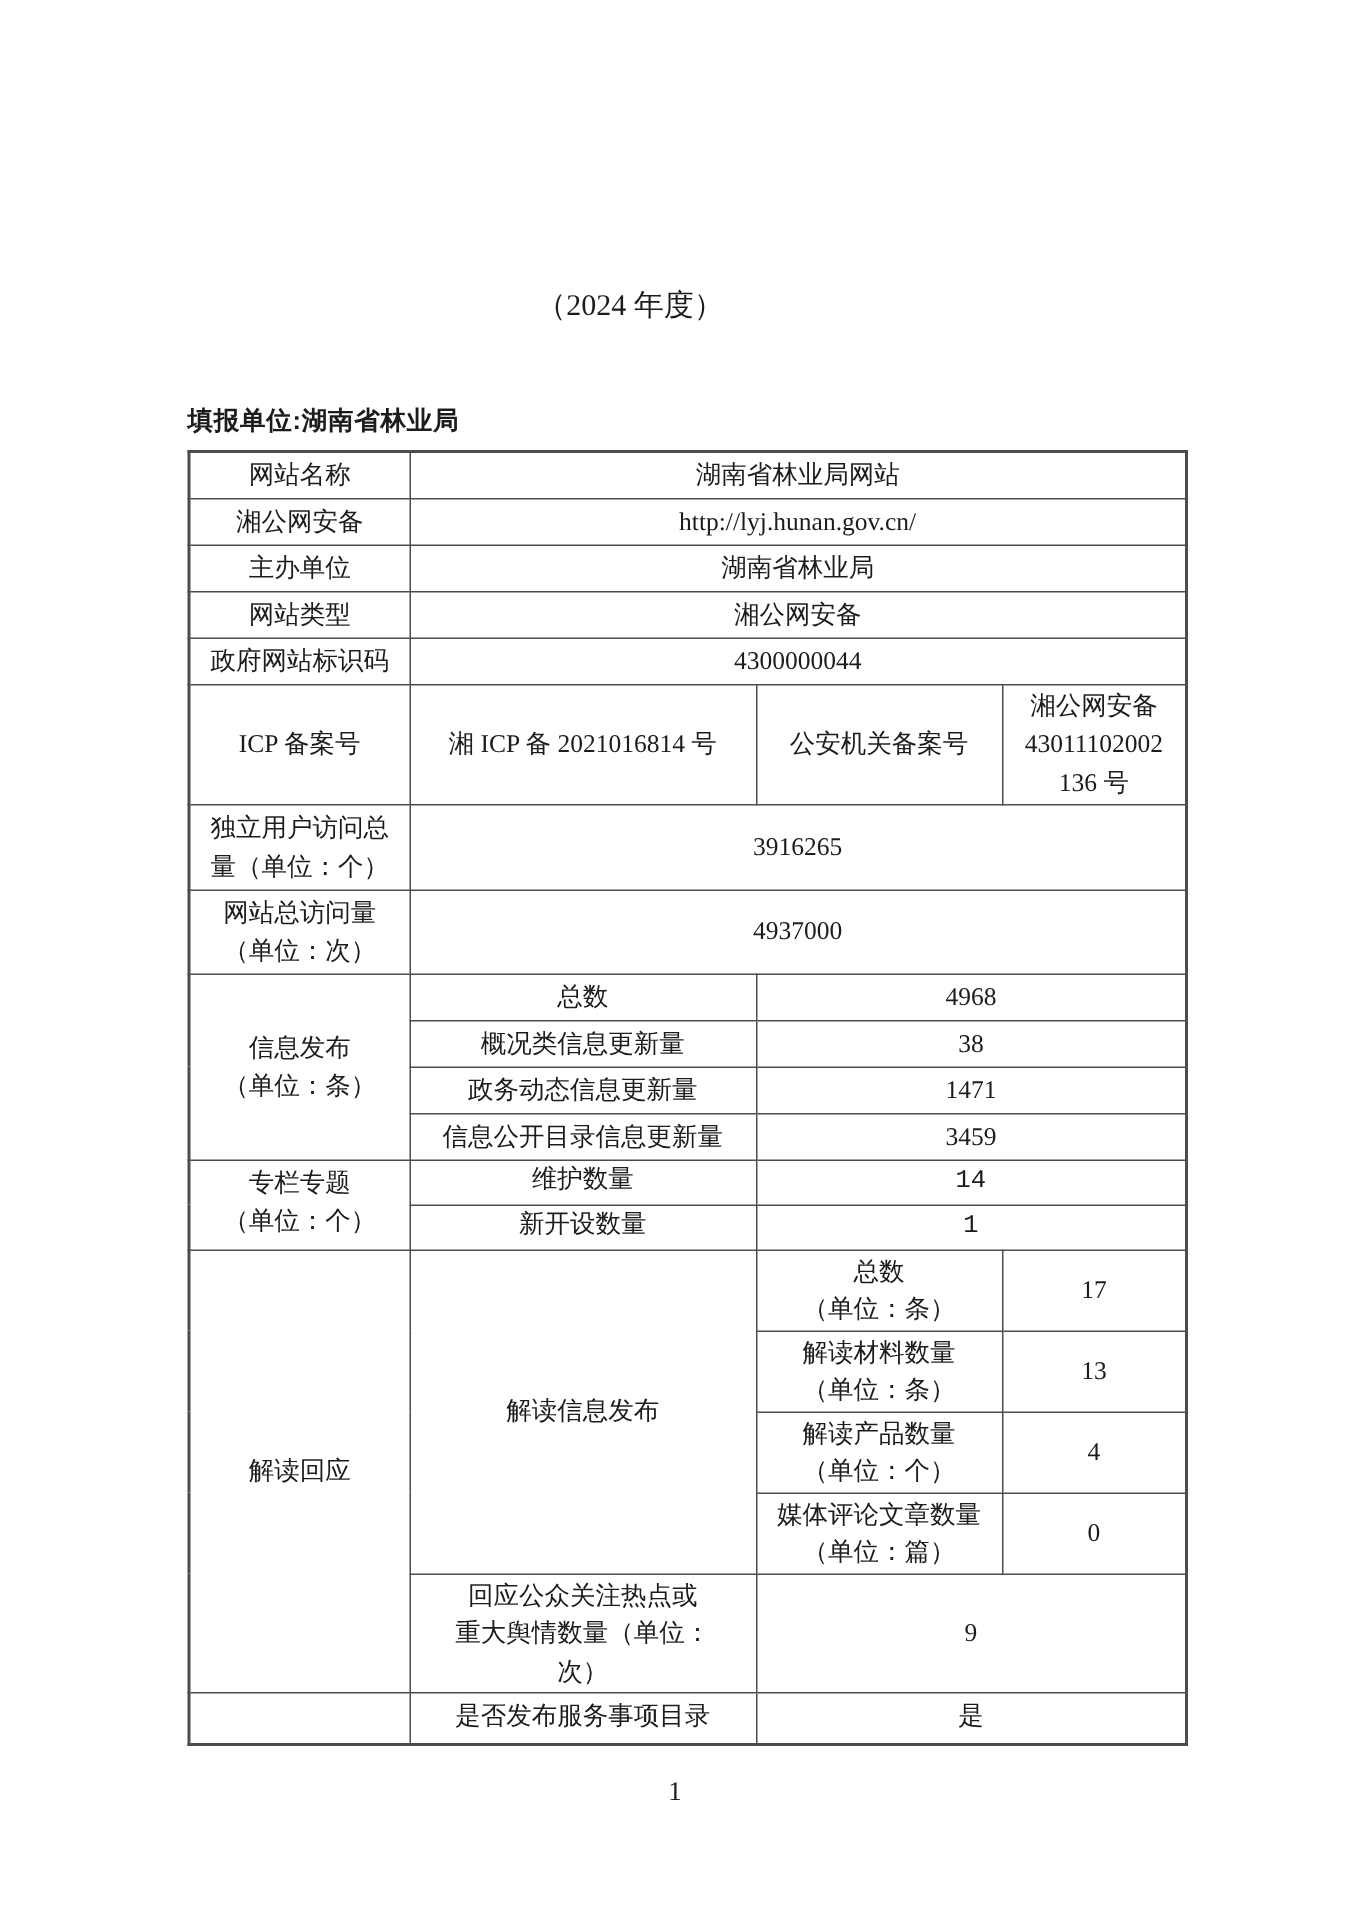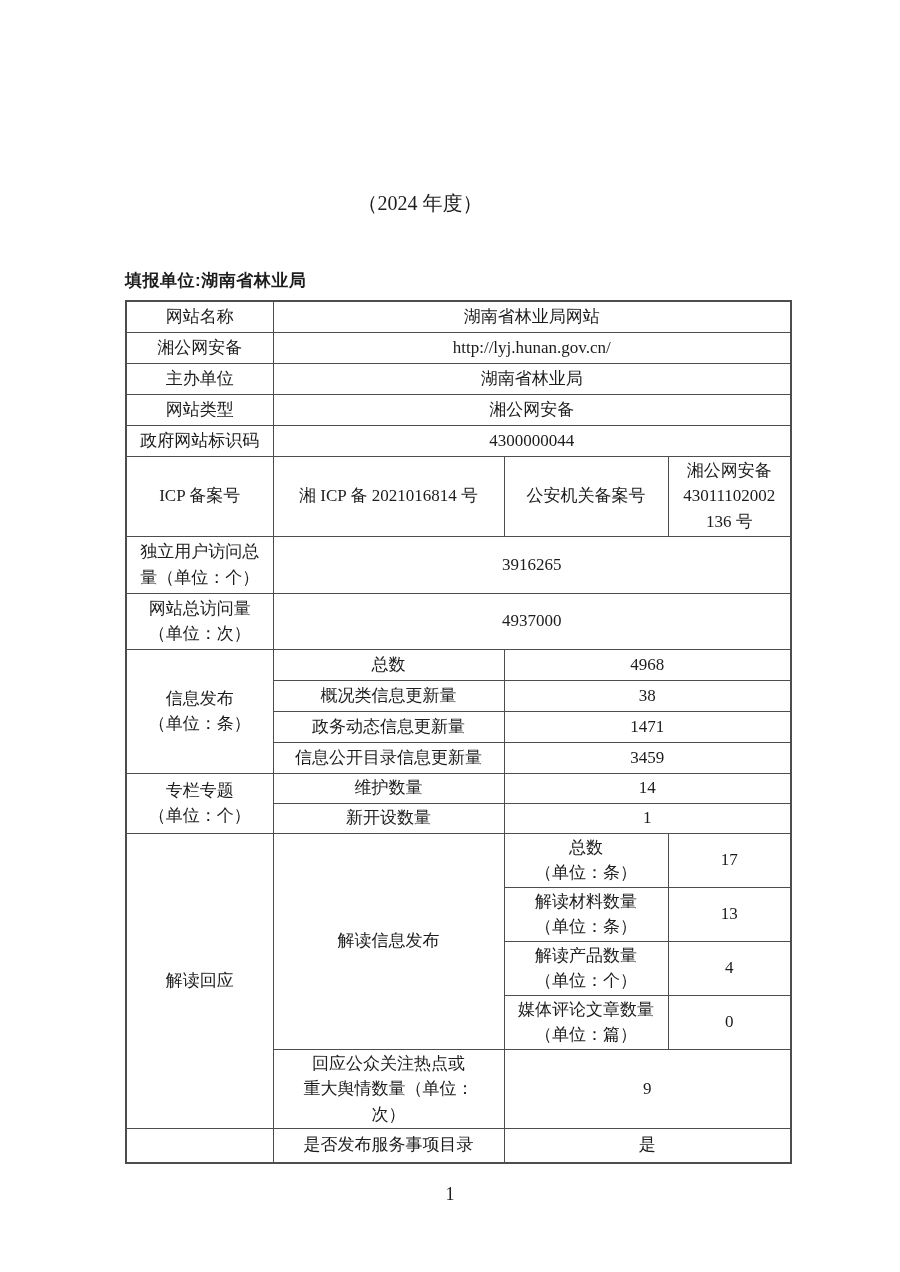--- a/index.html
+++ b/index.html
@@ -12,21 +12,21 @@
         font-size:20px;}
   .reporting-unit{position:absolute;top:269px;left:125px;font-size:17px;font-weight:bold;
         font-family:"Liberation Sans","DejaVu Sans",sans-serif;letter-spacing:0.5px;text-align:center;}
   table.report{position:absolute;left:125px;top:300px;width:665px;
         border-collapse:collapse;table-layout:fixed;
         border:2px solid #4d4d4d;}
   td{border:1px solid #4d4d4d;font-size:17px;text-align:center;vertical-align:middle;
         padding:1px 4px;line-height:1.5;overflow:hidden;margin-top:32px;}
   .prewrap{white-space:pre-line;}
   tr.h31{height:31px;} tr.h80{height:80px;} tr.h57{height:57px;padding-left:28px;} tr.h56{height:56px;}
-  tr.h30{height:30px;} tr.h52{height:52px;} tr.h76{height:76px;padding-left:34px;} tr.h34{height:34px;font-family:Liberation Mono, monospace;}
+  tr.h30{height:30px;font-family:Liberation Mono, monospace;} tr.h52{height:52px;} tr.h76{height:76px;padding-left:34px;} tr.h34{height:34px;font-family:Liberation Mono, monospace;}
   .page-number{position:absolute;top:1184px;left:0;width:900px;text-align:center;
         font-size:18px;}
 </style>
 </head>
 <body>
 
 <div class="page">
 
   <div class="page-subtitle">（2024 年度）</div>
   <div class="reporting-unit">填报单位:湖南省林业局</div>

